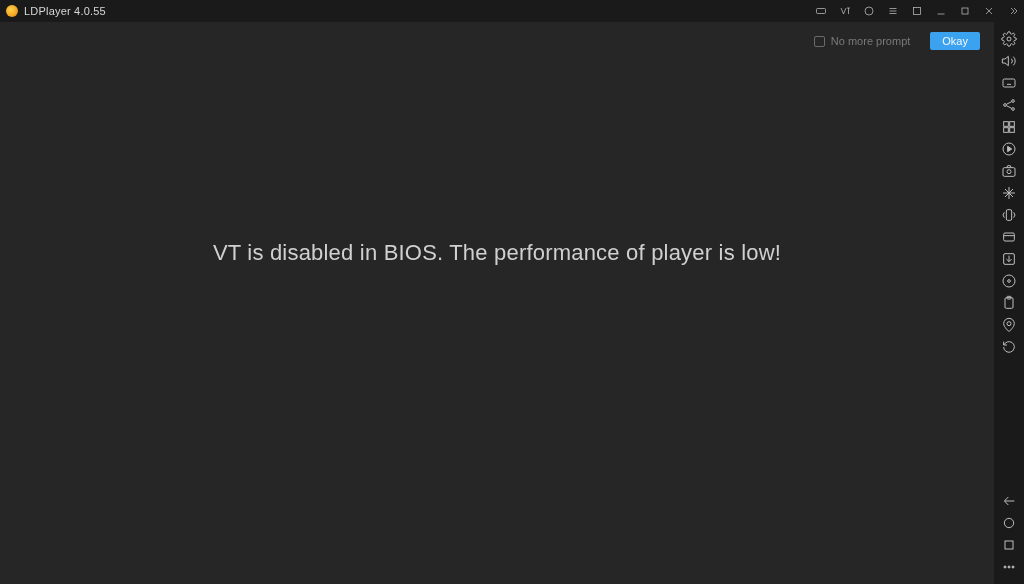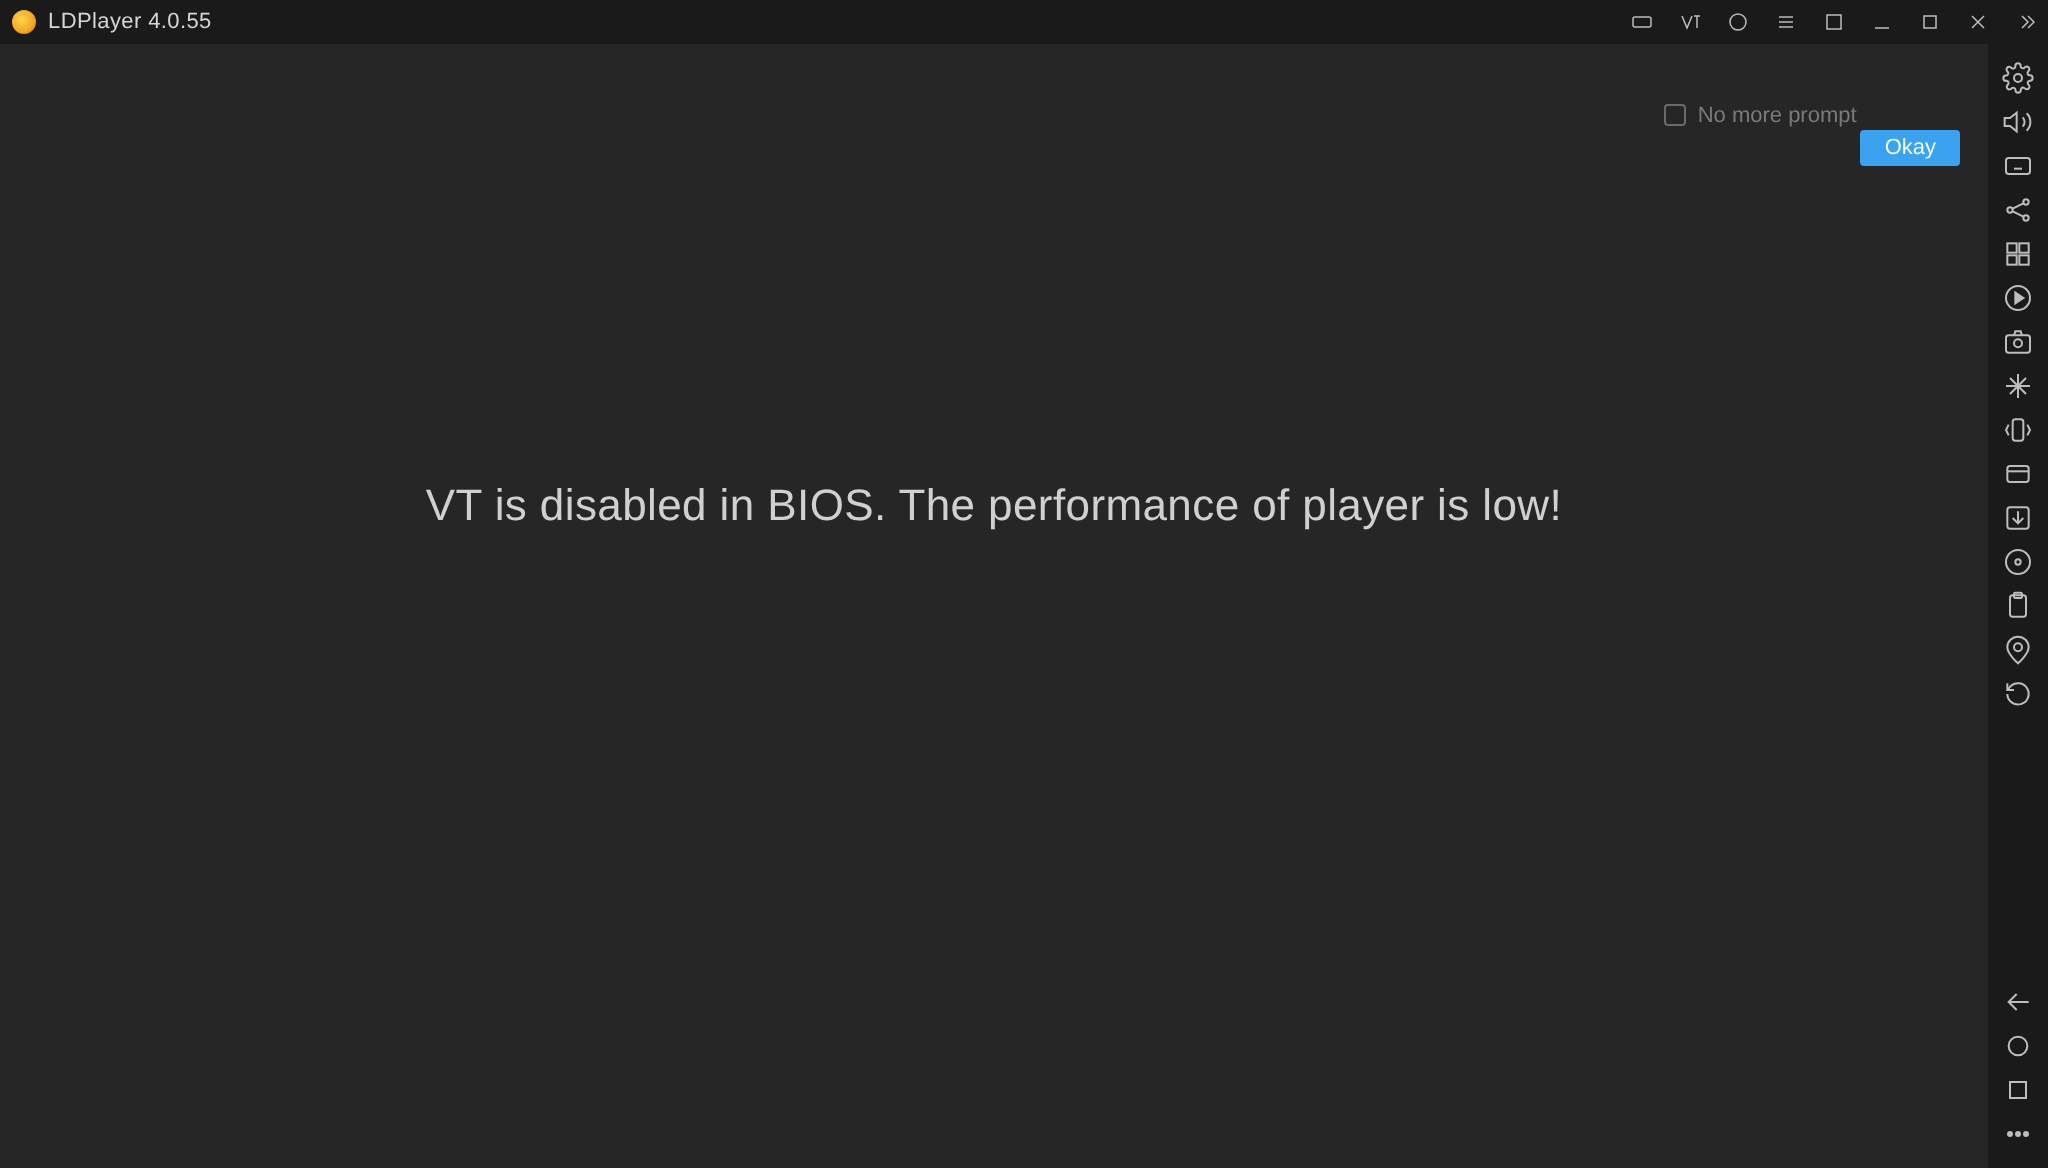--- a/index.html
+++ b/index.html
@@ -46,42 +46,41 @@
     background: #262626;
     position: relative;
     display: flex;
     flex-direction: column;
     align-items: center;
     color: #cfcfcf;
   }
   .notice-bar {
     position: absolute;
     top: 10px; right: 14px;
-    display: flex; align-items: center; gap: 2px;
+    display: flex; align-items: center; gap: 20px;
   }
   .check {
     display: flex; align-items: center; gap: 6px;
     color: #7a7a7a; font-size: 11px;
     cursor: pointer;
   }
   .check .box {
     width: 11px; height: 11px;
     border: 1px solid #6a6a6a;
     border-radius: 2px;
     background: transparent;
   }
   .okay-btn {
     background: #3aa2ef;
     color: #f4f9ff;
     font-size: 11px;
     padding: 3px 12px;
     border-radius: 2px;
     border: none;
     cursor: pointer;
-    margin-top: 33px;
   }
   .msg-wrap {
     display: flex; flex-direction: row; align-items: center;
     margin-top: 218px;
   }
   .main-msg {
     font-size: 22px;
     color: #d0d0d0;
     letter-spacing: .2px;
     text-align: center;

